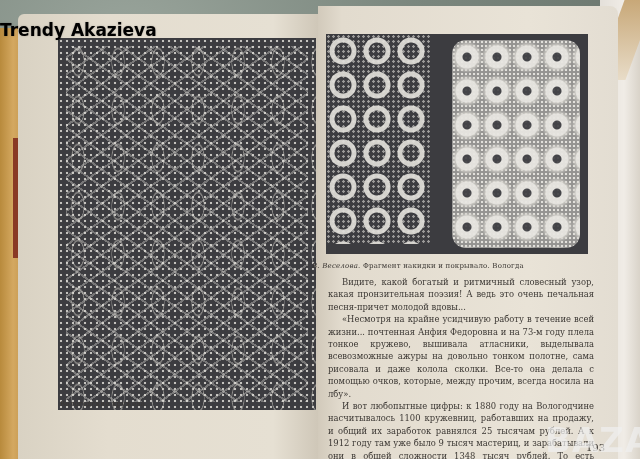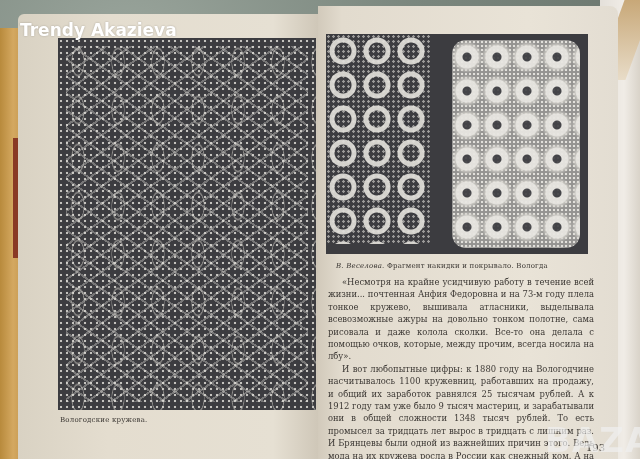--- a/index.html
+++ b/index.html
@@ -70,35 +70,35 @@
     background-image:
       radial-gradient(circle at 50% 50%, rgba(60,60,64,0.9) 4px, rgba(232,230,225,0.95) 5px, rgba(232,230,225,0.95) 11px, rgba(210,208,202,0.8) 12px, transparent 16px),
       radial-gradient(circle, rgba(235,233,228,0.9) 1px, transparent 1.6px);
     background-size:30px 34px, 4px 4px;
     background-color:rgba(220,218,212,0.55);
     border-radius:14px;
   }
   .caption {
     position:absolute; color:#3a3632; font-size:7px; letter-spacing:0.2px;
   }
-  .caption-left { left:60px; top:416px; }
-  .caption-right { left:336px; top:262px; }
+  .caption-left { left:60px; top:400px; }
+  .caption-right { left:312px; top:262px; }
   .caption-right .author { font-style:italic; }
   .body-text {
     position:absolute; left:328px; top:276px; width:266px;
     color:#3b3733; font-size:8.4px; line-height:12.4px;
     text-align:justify;
   }
   .body-text p { margin:0; text-indent:14px; }
   .page-number {
     position:absolute; left:586px; top:442px; color:#3b3733; font-size:10px;
   }
   .watermark {
-    position:absolute; left:0; top:20px; padding-left:20px;
-    color:#ffffff; font-family:"DejaVu Sans", sans-serif; font-weight:bold;
+    position:absolute; left:0; top:20px; padding-left:0;
+    color:#000000; font-family:"DejaVu Sans", sans-serif; font-weight:bold;
     font-size:17px; text-shadow:0 0 2px rgba(0,0,0,0.25);
   }
   .watermark-bazar {
     position:absolute; left:545px; top:420px;
     color:rgba(240,240,240,0.7); font-family:"DejaVu Sans", sans-serif;
     font-weight:bold; font-size:34px; letter-spacing:1px;
   }
 </style>
 </head>
 <body>
@@ -127,20 +127,21 @@
 </div>
 
 <div class="caption caption-left">Вологодские кружева.</div>
 
 <div class="caption caption-right">
   <span class="author">В. Веселова.</span>
   <span>Фрагмент накидки и покрывало. Вологда</span>
 </div>
 
 <div class="body-text">
+  <p>Видите, какой богатый и ритмичный словесный узор, какая пронзительная поэзия! А ведь это очень печальная песня-причет молодой вдовы...</p>
   <p>«Несмотря на крайне усидчивую работу в течение всей жизни... почтенная Анфия Федоровна и на 73-м году плела тонкое кружево, вышивала атласники, выделывала всевозможные ажуры на довольно тонком полотне, сама рисовала и даже колола сколки. Все-то она делала с помощью очков, которые, между прочим, всегда носила на лбу».</p>
   <p>И вот любопытные цифры: к 1880 году на Вологодчине насчитывалось 1100 кружевниц, работавших на продажу, и общий их заработок равнялся 25 тысячам рублей. А к 1912 году там уже было 9 тысяч мастериц, и зарабатывали они в общей сложности 1348 тысяч рублей. То есть промысел за тридцать лет вырос в тридцать с лишним раз. И Брянцевы были одной из важнейших причин этого. Ведь мода на их кружева росла в России как снежный ком. А на все обзаведение для выработки кружев женщине требовалось всего один рубль тридцать копеек. Заня-</p>
 </div>
 
 <div class="page-number">193</div>
 
 <div class="watermark">Trendy Akazieva</div>
 <div class="watermark-bazar">BAZAR</div>
 
 </body></html>

